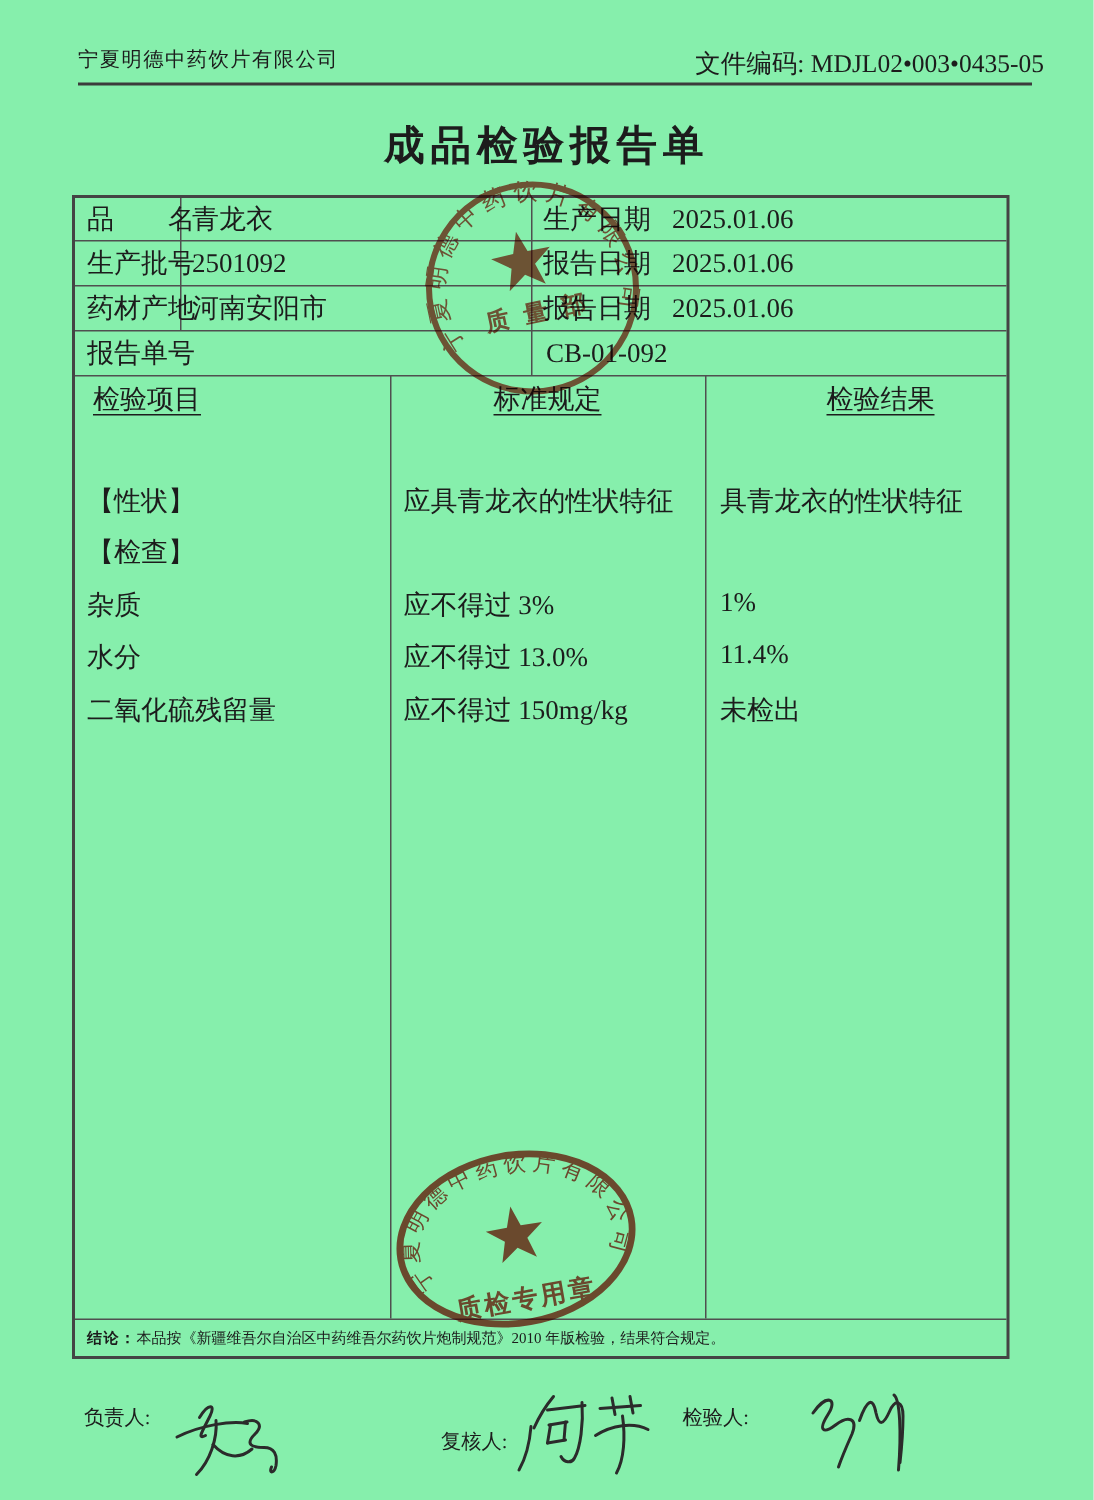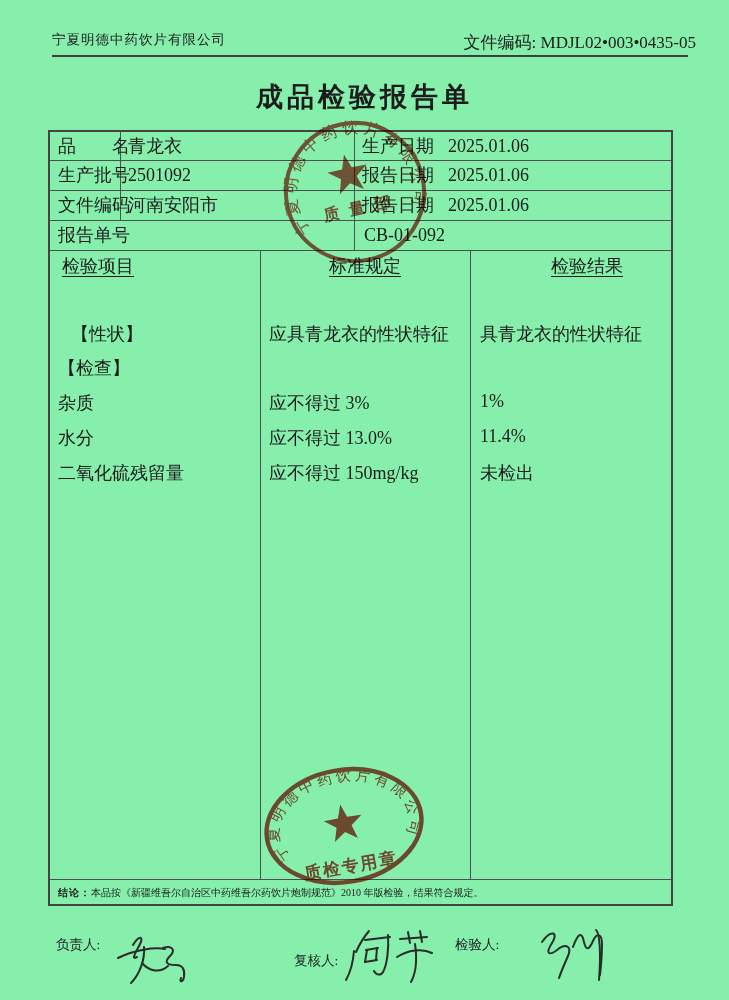--- a/index.html
+++ b/index.html
@@ -57,33 +57,33 @@
     <div class="cell" style="left:8px;top:0;line-height:28px;">品　　名</div>
     <div class="cell" style="left:78px;top:0;line-height:28px;">青龙衣</div>
     <div class="cell" style="left:312px;top:0;line-height:28px;">生产日期</div>
     <div class="cell" style="left:398px;top:0;line-height:28px;">2025.01.06</div>
 
     <div class="cell" style="left:8px;top:28px;line-height:30px;">生产批号</div>
     <div class="cell" style="left:78px;top:28px;line-height:30px;">2501092</div>
     <div class="cell" style="left:312px;top:28px;line-height:30px;">报告日期</div>
     <div class="cell" style="left:398px;top:28px;line-height:30px;">2025.01.06</div>
 
-    <div class="cell" style="left:8px;top:58px;line-height:30px;">文件编码</div>
+    <div class="cell" style="left:8px;top:58px;line-height:30px;">药材产地</div>
     <div class="cell" style="left:78px;top:58px;line-height:30px;">河南安阳市</div>
     <div class="cell" style="left:312px;top:58px;line-height:30px;">报告日期</div>
     <div class="cell" style="left:398px;top:58px;line-height:30px;">2025.01.06</div>
 
     <div class="cell" style="left:8px;top:88px;line-height:30px;">报告单号</div>
     <div class="cell" style="left:314px;top:88px;line-height:30px;">CB-01-092</div>
 
     <div class="cell und" style="left:12px;top:122px;line-height:24px;">检验项目</div>
     <div class="cell und ctr" style="left:210px;top:122px;width:210px;line-height:24px;">标准规定</div>
     <div class="cell und ctr" style="left:420px;top:122px;width:234px;line-height:24px;">检验结果</div>
 
-    <div class="cell" style="left:8px;top:190px;margin-left:13px;">【性状】</div>
+    <div class="cell" style="left:8px;top:190px;">【性状】</div>
     <div class="cell" style="left:219px;top:190px;">应具青龙衣的性状特征</div>
     <div class="cell" style="left:430px;top:190px;">具青龙衣的性状特征</div>
 
     <div class="cell" style="left:8px;top:224px;">【检查】</div>
     <div class="cell" style="left:219px;top:224px;"></div>
     <div class="cell" style="left:430px;top:224px;"></div>
 
     <div class="cell" style="left:8px;top:259px;">杂质</div>
     <div class="cell" style="left:219px;top:259px;">应不得过 3%</div>
     <div class="cell" style="left:430px;top:259px;">1%</div>

